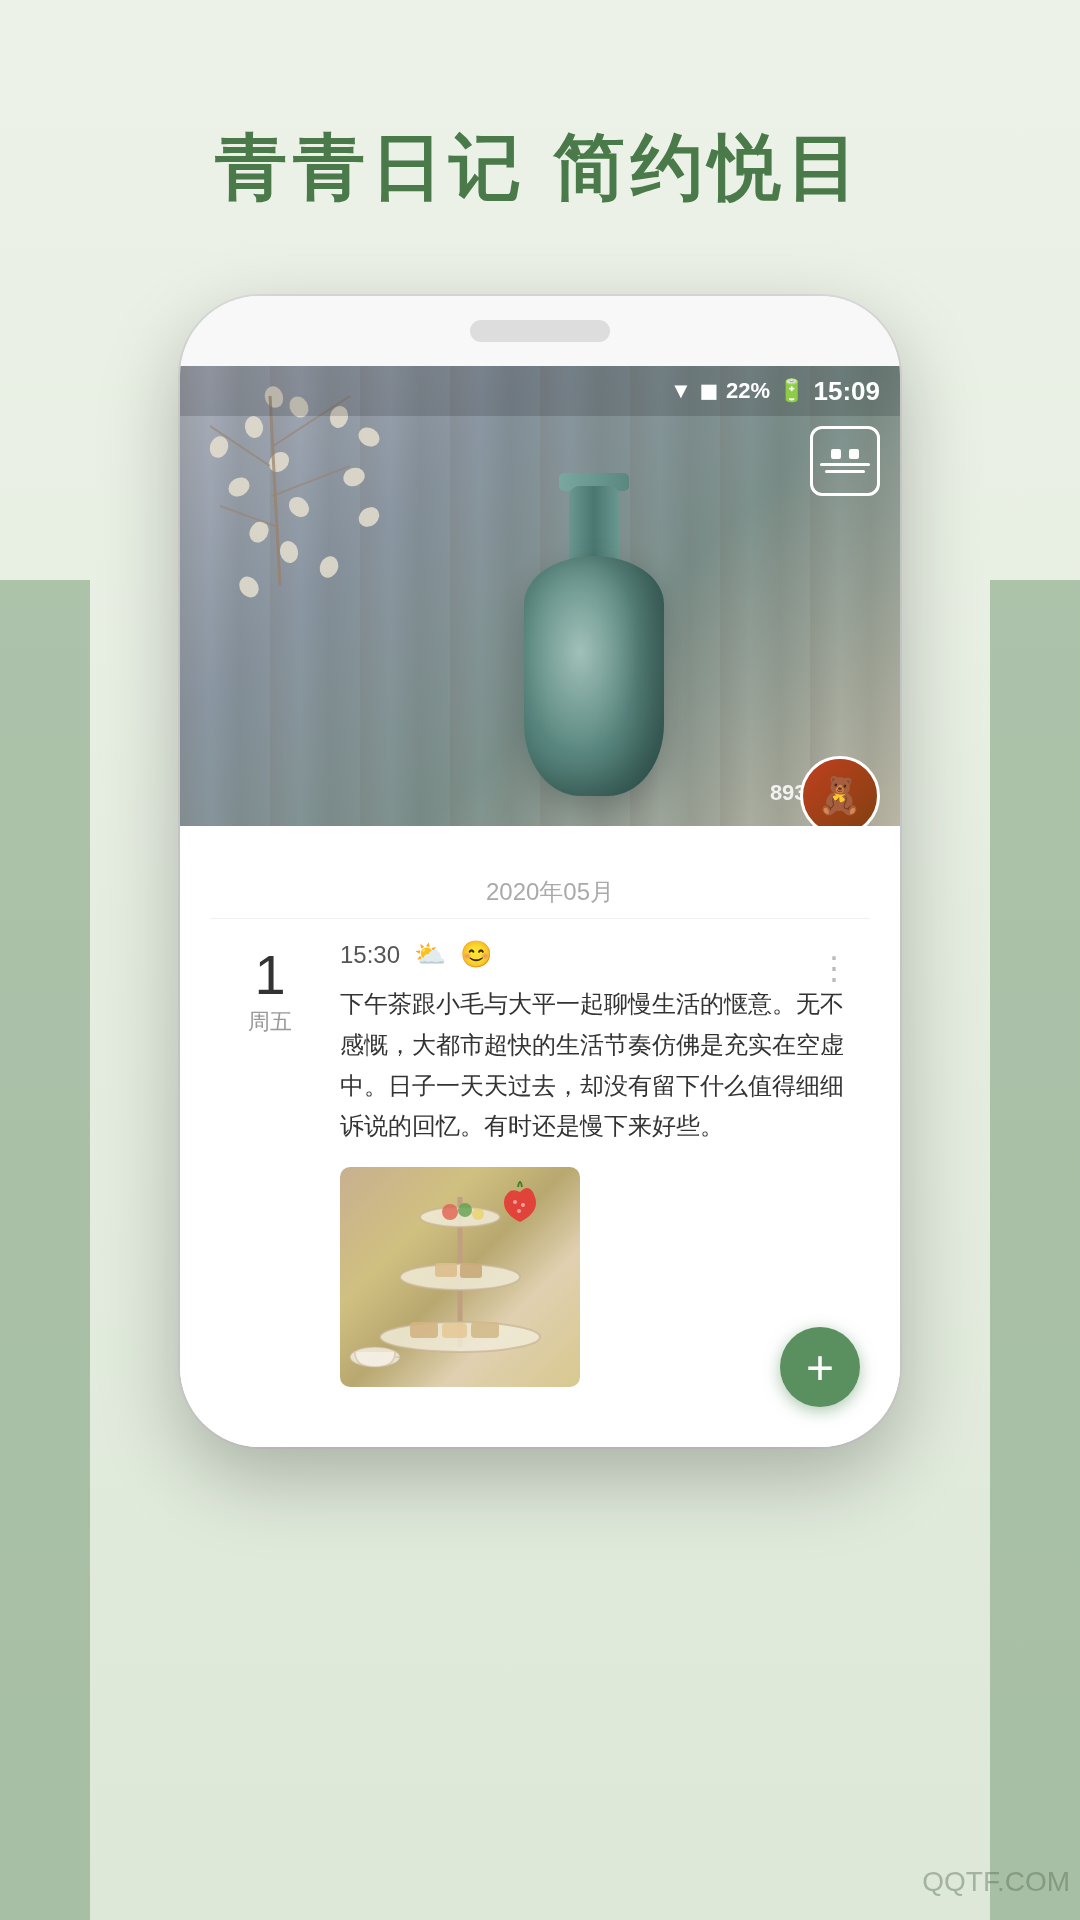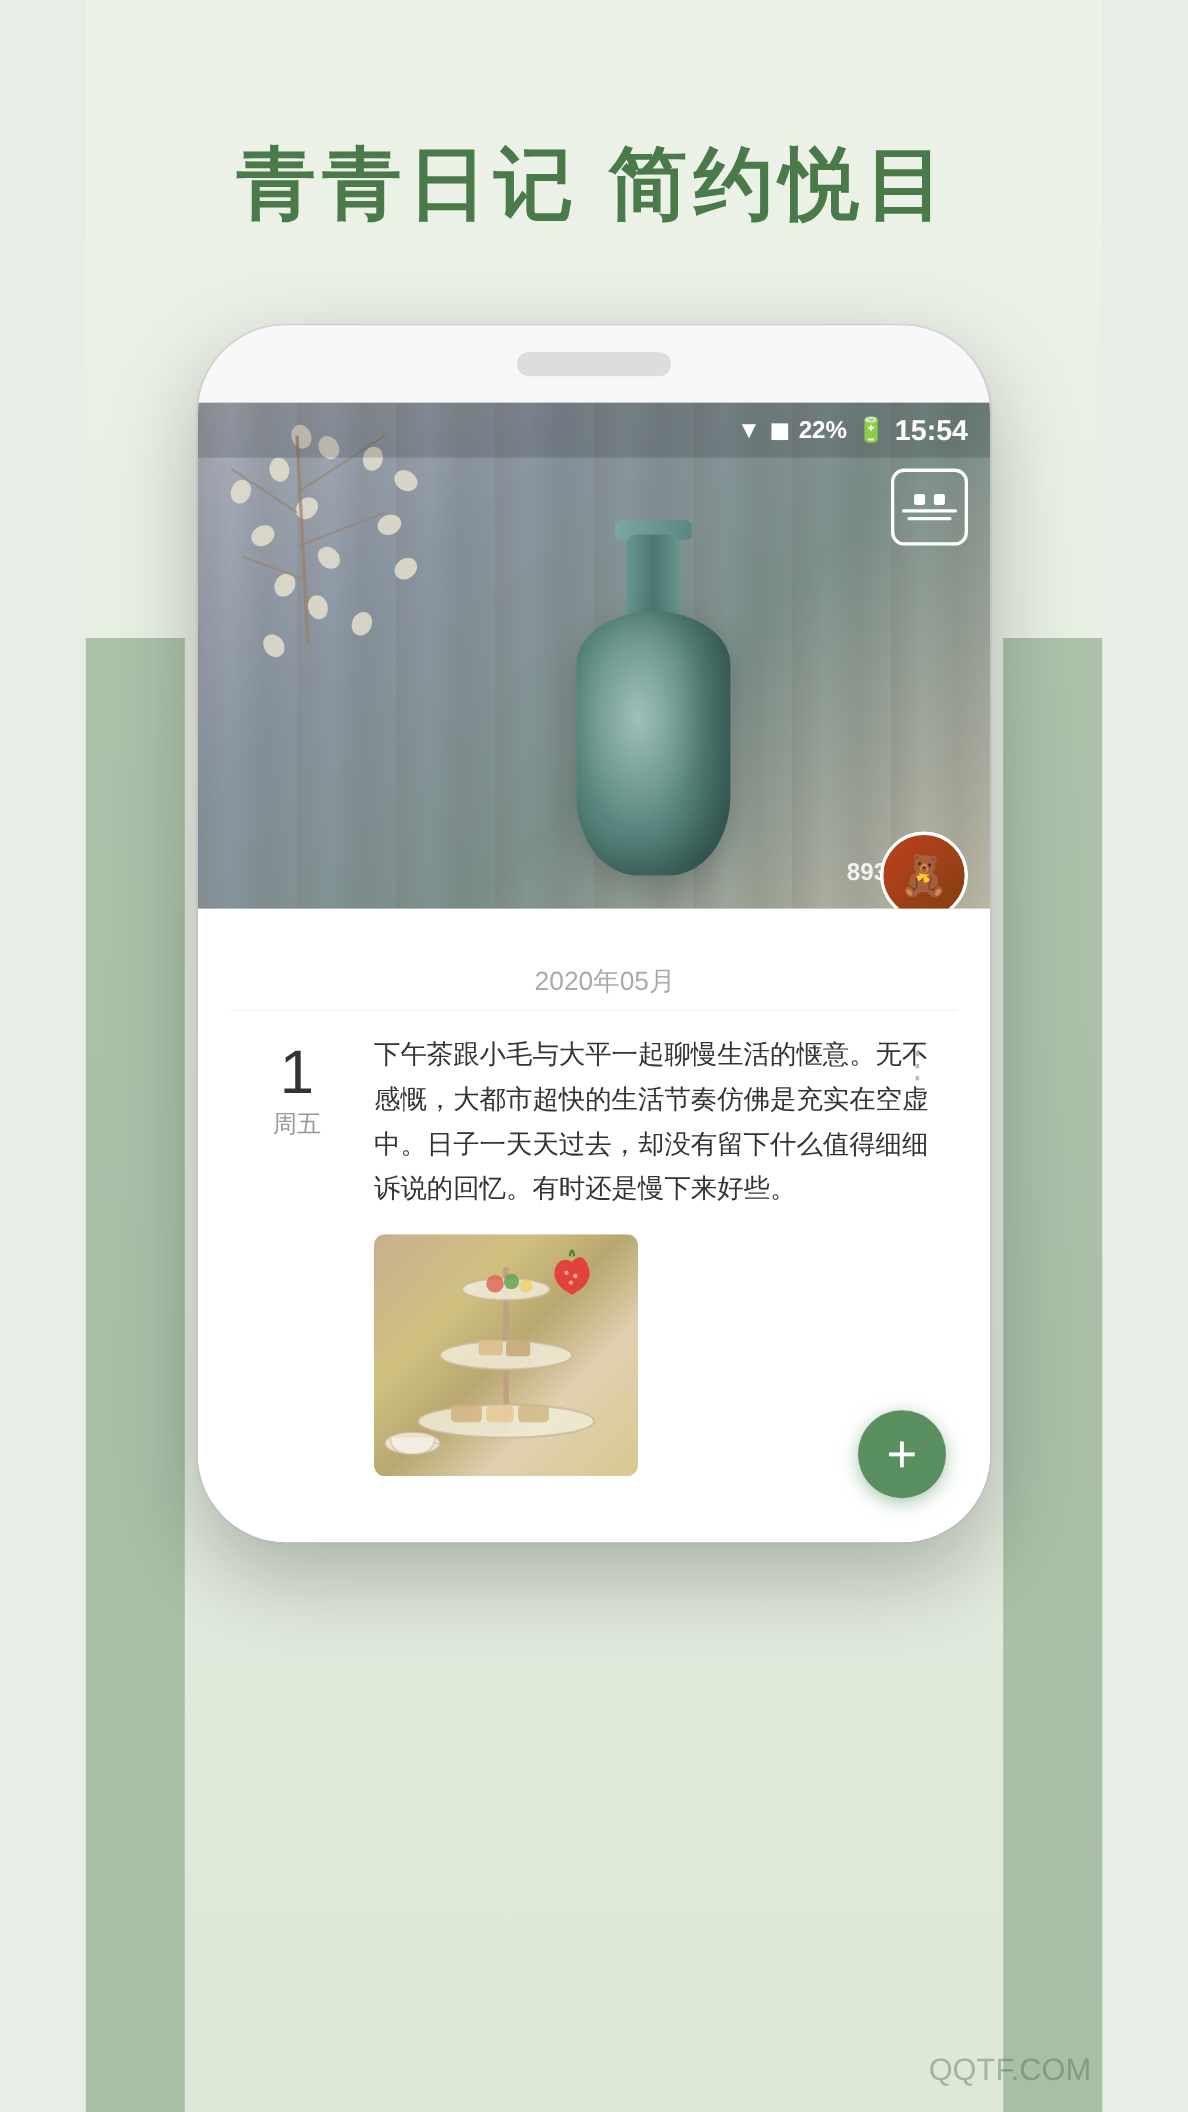--- a/index.html
+++ b/index.html
@@ -10,21 +10,21 @@
       min-height: 1920px;
       background: #e8ede5;
       font-family: 'PingFang SC', 'Microsoft YaHei', sans-serif;
       display: flex;
       flex-direction: column;
       align-items: center;
       overflow-x: hidden;
     }
 
     .page-bg {
-      width: 924px;
+      width: 1080px;
       min-height: 1920px;
       background: linear-gradient(180deg, #edf2e8 0%, #dde8d8 100%);
       display: flex;
       flex-direction: column;
       align-items: center;
       position: relative;
     }
 
     
     .page-bg::before,
@@ -427,21 +427,21 @@
         <div class="vase-neck"></div>
         <div class="vase-body"></div>
       </div>
 
       <div class="status-bar">
         <div class="status-bar-right">
           <span>▼</span>
           <span>◼</span>
           <span>22%</span>
           <span>🔋</span>
-          <span style="font-size:26px;font-weight:700;">15:54</span>
+          <span style="font-size:26px;font-weight:700;">15:09</span>
         </div>
       </div>
 
       <div class="calendar-icon-container">
         <div class="cal-dots">
           <div class="cal-dot"></div>
           <div class="cal-dot"></div>
         </div>
         <div class="cal-line"></div>
         <div class="cal-line" style="width:40px;"></div>
@@ -457,20 +457,25 @@
       <div class="month-label">2020年05月</div>
 
       <div class="diary-entry">
 
         <div class="date-column">
           <div class="date-number">1</div>
           <div class="date-weekday">周五</div>
         </div>
 
         <div class="entry-content">
+          <div class="entry-meta">
+            <span class="entry-time">15:30</span>
+            <span class="weather-icon">⛅</span>
+            <span class="mood-icon">😊</span>
+          </div>
 
           <div class="entry-text">下午茶跟小毛与大平一起聊慢生活的惬意。无不感慨，大都市超快的生活节奏仿佛是充实在空虚中。日子一天天过去，却没有留下什么值得细细诉说的回忆。有时还是慢下来好些。</div>
 
           <div class="entry-photo">
             <div class="tea-photo">
               <svg width="240" height="220">
 
                 <line x1="120" y1="30" x2="120" y2="180" stroke="#c0a080" stroke-width="5"></line>
 
                 <ellipse cx="120" cy="50" rx="40" ry="10" fill="rgba(240,235,215,0.85)" stroke="rgba(200,180,150,0.7)" stroke-width="2"></ellipse>

